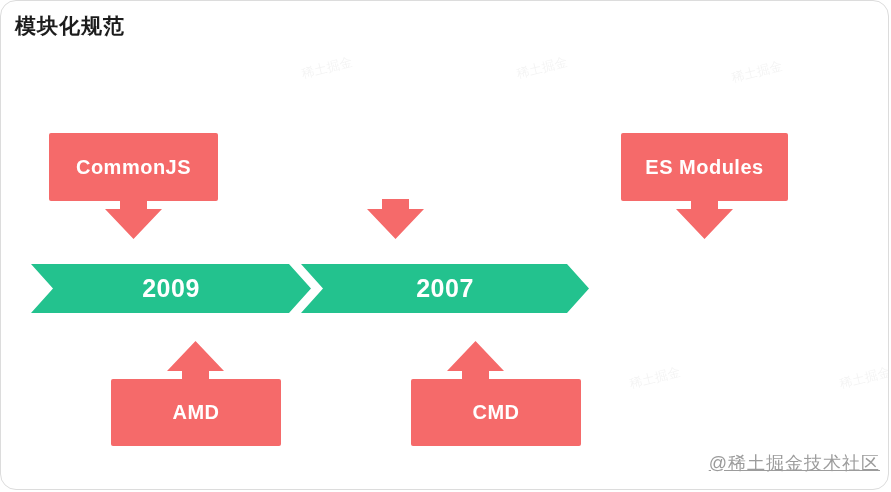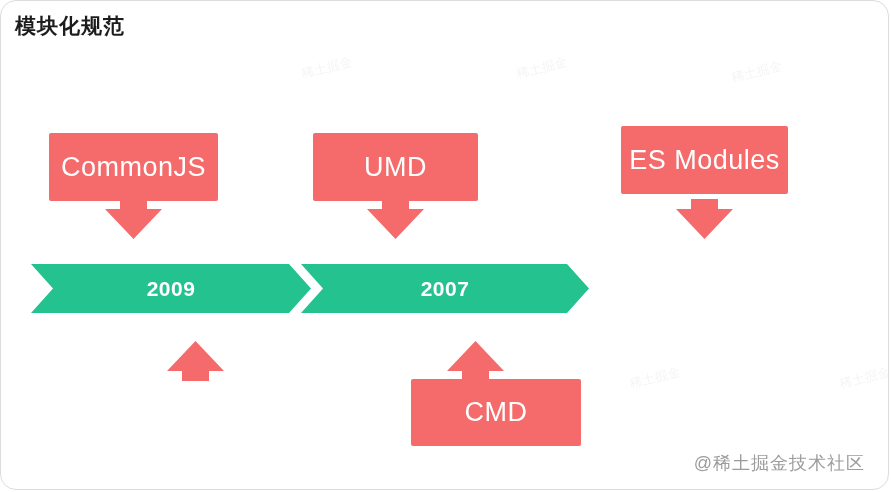--- a/index.html
+++ b/index.html
@@ -31,28 +31,28 @@
     color: var(--title-text, #1c1c1c);
     letter-spacing: 1px;
   }
   .spec-box {
     position: absolute;
     background: var(--accent-red, #f56a6a);
     color: var(--box-text, #ffffff);
     display: flex;
     align-items: center;
     justify-content: center;
-    font-size: 27px;
-    font-weight: 400;
+    font-size: 20px;
+    font-weight: 700;
     border-radius: 2px;
     letter-spacing: 0.5px;
   }
   .box-commonjs { left: 48px;  top: 132px; width: 169px; height: 68px; }
   .box-umd      { left: 312px; top: 132px; width: 165px; height: 68px; }
-  .box-esm      { left: 620px; top: 125px; width: 167px; height: 68px; }
+  .box-esm      { left: 620px; top: 132px; width: 167px; height: 68px; }
   .box-amd      { left: 110px; top: 378px; width: 170px; height: 67px; }
   .box-cmd      { left: 390px; top: 378px; width: 170px; height: 67px; margin-left: 20px; }
   .arrow {
     position: absolute;
     width: 57px;
     height: 40px;
   }
   .arrow polygon { fill: var(--accent-red, #f56a6a); }
   .arrow-down-1 { left: 104px; top: 198px; }
   .arrow-down-2 { left: 366px; top: 198px; }
@@ -62,34 +62,35 @@
   .timeline-segment {
     position: absolute;
     top: 263px;
     height: 49px;
     background: var(--accent-green, #23c28e);
     clip-path: polygon(0 0, calc(100% - 22px) 0, 100% 50%, calc(100% - 22px) 100%, 0 100%, 22px 50%);
     display: flex;
     align-items: center;
     justify-content: center;
     color: var(--box-text, #ffffff);
-    font-size: 21px;
+    font-size: 25px;
     font-weight: 700;
     letter-spacing: 0.5px;
   }
   .segment-2009 { left: 30px;  width: 280px; }
   .segment-2011 { left: 300px; width: 288px; }
   .segment-2015 { left: 578px; width: 269px; }
   .watermark {
     position: absolute;
-    right: 23px;
+    right: 8px;
     bottom: 14px;
     font-size: 18px;
     color: var(--watermark-text, #9c9c9c);
     letter-spacing: 1px;
+    text-decoration: underline;
   }
   .faint-mark {
     position: absolute;
     font-size: 13px;
     color: #000000;
     opacity: 0.045;
     transform: rotate(-14deg);
     white-space: nowrap;
     pointer-events: none;
   }
@@ -108,23 +109,20 @@
 
   <span class="faint-mark fm-1">稀土掘金</span>
   <span class="faint-mark fm-2">稀土掘金</span>
   <span class="faint-mark fm-3">稀土掘金</span>
   <span class="faint-mark fm-4">稀土掘金</span>
   <span class="faint-mark fm-5">稀土掘金</span>
 
   <div class="spec-box box-commonjs">
     <span>CommonJS</span>
   </div>
-  <div class="spec-box box-umd">
-    <span>UMD</span>
-  </div>
   <div class="spec-box box-esm">
     <span>ES Modules</span>
   </div>
 
   <svg class="arrow arrow-down-1" viewBox="0 0 57 40">
     <polygon points="15,0 42,0 42,10 57,10 28.5,40 0,10 15,10"></polygon>
   </svg>
   <svg class="arrow arrow-down-2" viewBox="0 0 57 40">
     <polygon points="15,0 42,0 42,10 57,10 28.5,40 0,10 15,10"></polygon>
   </svg>
@@ -139,19 +137,22 @@
     <span>2007</span>
   </div>
 
   <svg class="arrow arrow-up-1" viewBox="0 0 57 40">
     <polygon points="28.5,0 57,30 42,30 42,40 15,40 15,30 0,30"></polygon>
   </svg>
   <svg class="arrow arrow-up-2" viewBox="0 0 57 40">
     <polygon points="28.5,0 57,30 42,30 42,40 15,40 15,30 0,30"></polygon>
   </svg>
 
+  <div class="spec-box box-amd">
+    <span>AMD</span>
+  </div>
   <div class="spec-box box-cmd">
     <span>CMD</span>
   </div>
 
   <div class="watermark">@稀土掘金技术社区</div>
 
 </div>
 
 </body></html>

